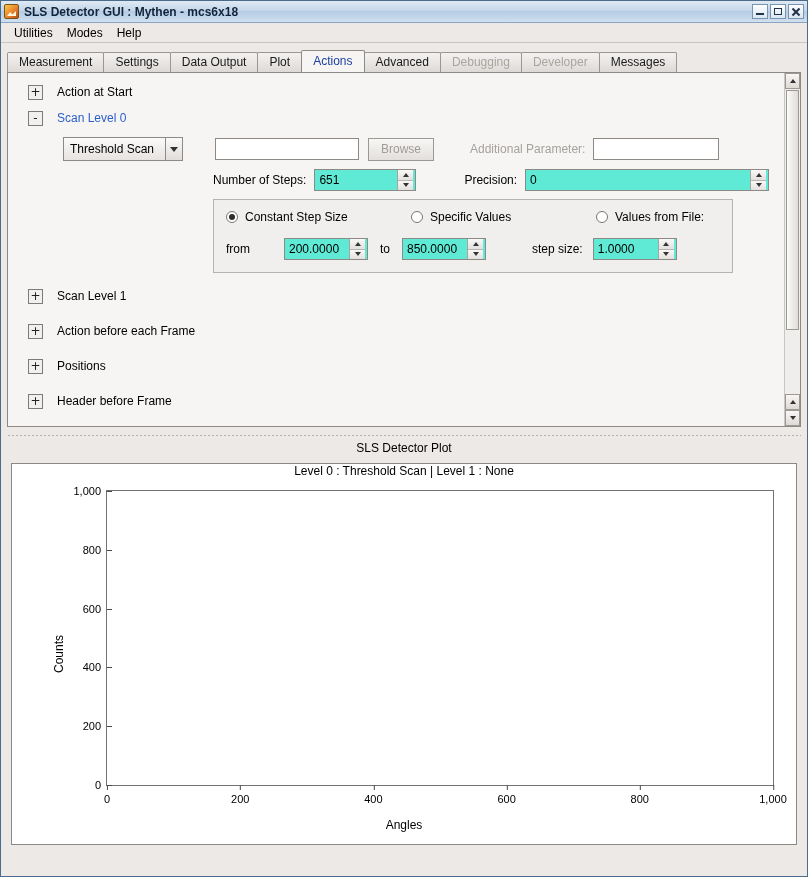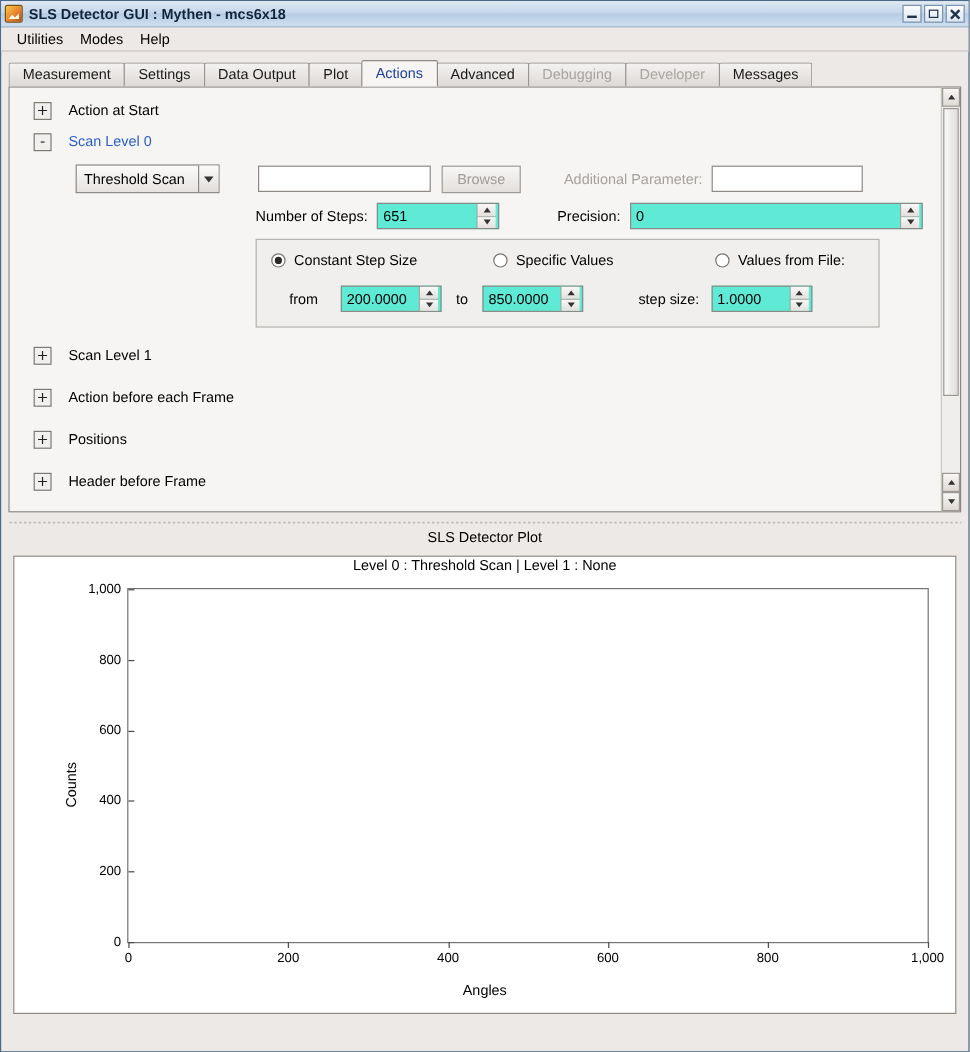--- a/index.html
+++ b/index.html
@@ -361,21 +361,21 @@
             <div style="display:flex;align-items:center;width:185px;">
               <span class="radio"></span>
               <span class="label">Specific Values</span>
             </div>
             <div style="display:flex;align-items:center;">
               <span class="radio"></span>
               <span class="label">Values from File:</span>
             </div>
           </div>
           <div class="radio-row">
-            <div class="label" style="width:58px; text-align:right; padding-right:19px;">from</div>
+            <div class="label" style="width:58px; text-align:left; padding-right:6px;">from</div>
             <div class="spin" style="width:84px;">
               <input style="width: 64px;" value="200.0000">
               <div class="spin-btns">
                 <div>
                     <span class="tri-up"></span>
                   </div>
                 <div>
                     <span class="tri-dn"></span>
                   </div>
               </div>

